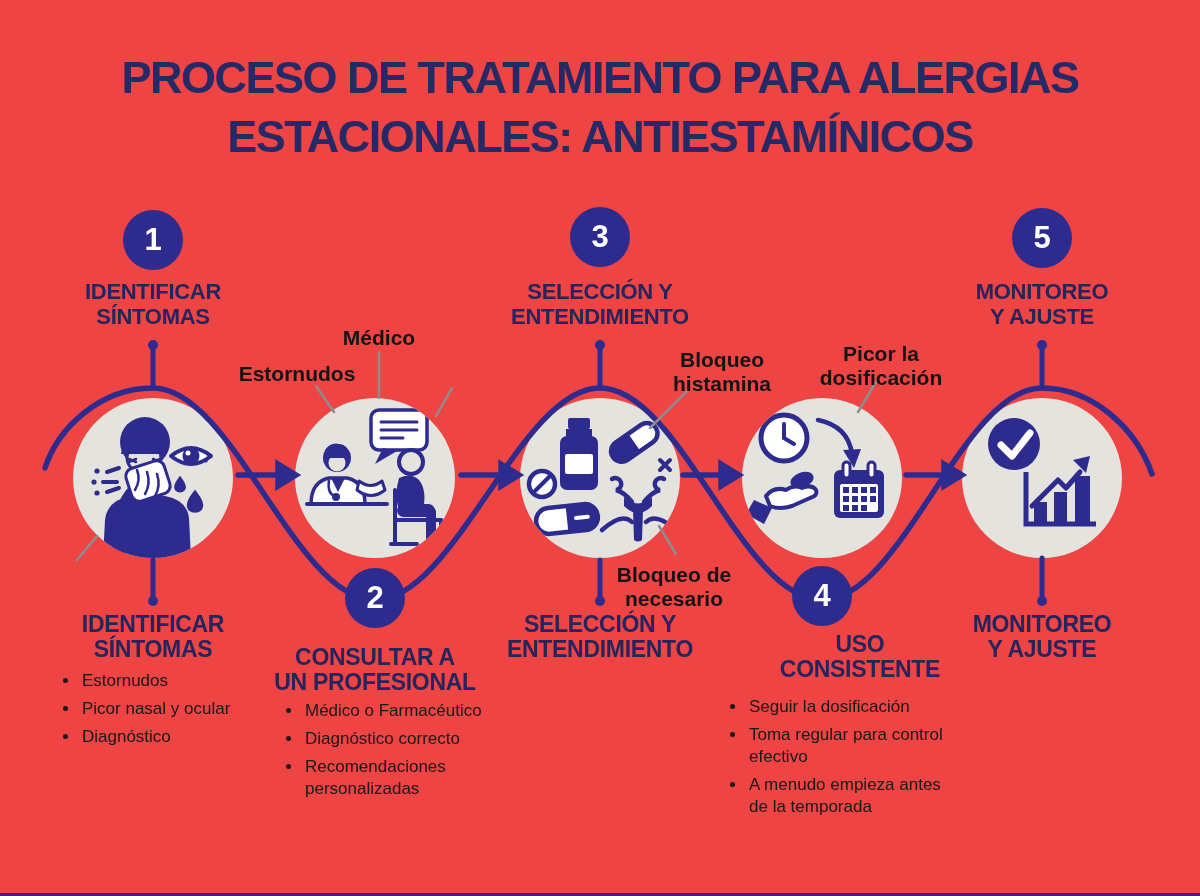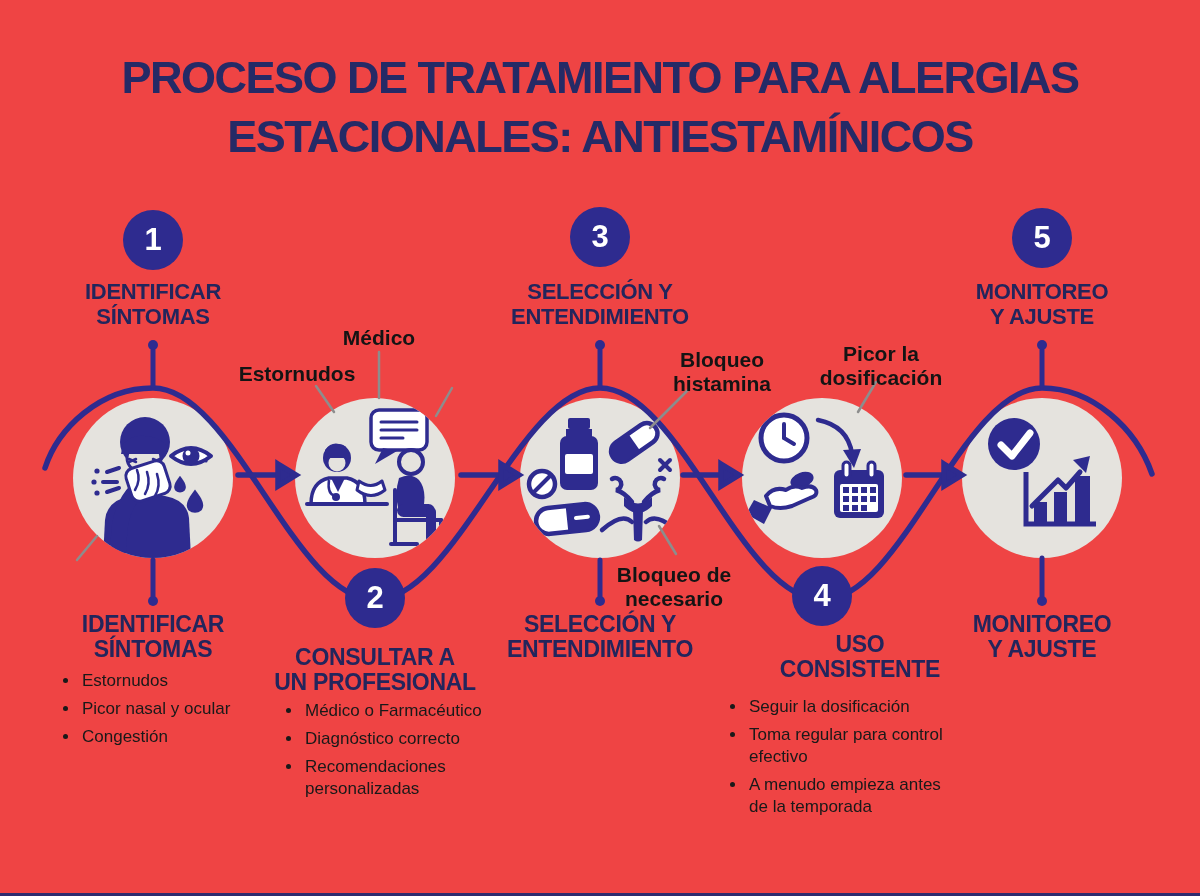--- a/index.html
+++ b/index.html
@@ -121,21 +121,21 @@
         <path transform="translate(107 86) scale(0.75)" d="M0 -11 C7 -2 10 4 6 9 A9 9 0 0 1 -6 9 C-10 4 -7 -2 0 -11 Z"></path>
         <path transform="translate(122 103) scale(1.05)" d="M0 -11 C7 -2 10 4 6 9 A9 9 0 0 1 -6 9 C-10 4 -7 -2 0 -11 Z"></path>
       </g>
     </svg>
   </div>
   <div class="abs heading" style="left:33px;top:612px;">IDENTIFICAR
 SÍNTOMAS</div>
   <ul class="abs bullets" style="left:60px;top:670px;width:200px;">
     <li>Estornudos</li>
     <li>Picor nasal y ocular</li>
-    <li>Congestión</li>
+    <li>Diagnóstico</li>
   </ul>
 
   <div class="abs callout" style="left:237px;top:362px;width:120px;">Estornudos</div>
   <div class="abs callout" style="left:329px;top:326px;width:100px;">Médico</div>
   <div class="abs icon-circle" style="left:295px;top:398px;">
     <svg width="160" height="160" viewBox="0 0 160 160">
       <rect x="76" y="12" width="56" height="40" rx="8" fill="#ffffff" stroke="#2e2b8f" stroke-width="3.5"></rect>
       <path d="M88 50 L80 66 L102 53 Z" fill="#2e2b8f"></path>
       <g stroke="#2e2b8f" stroke-width="3" stroke-linecap="round">
         <line x1="86" y1="24" x2="122" y2="24"></line>

